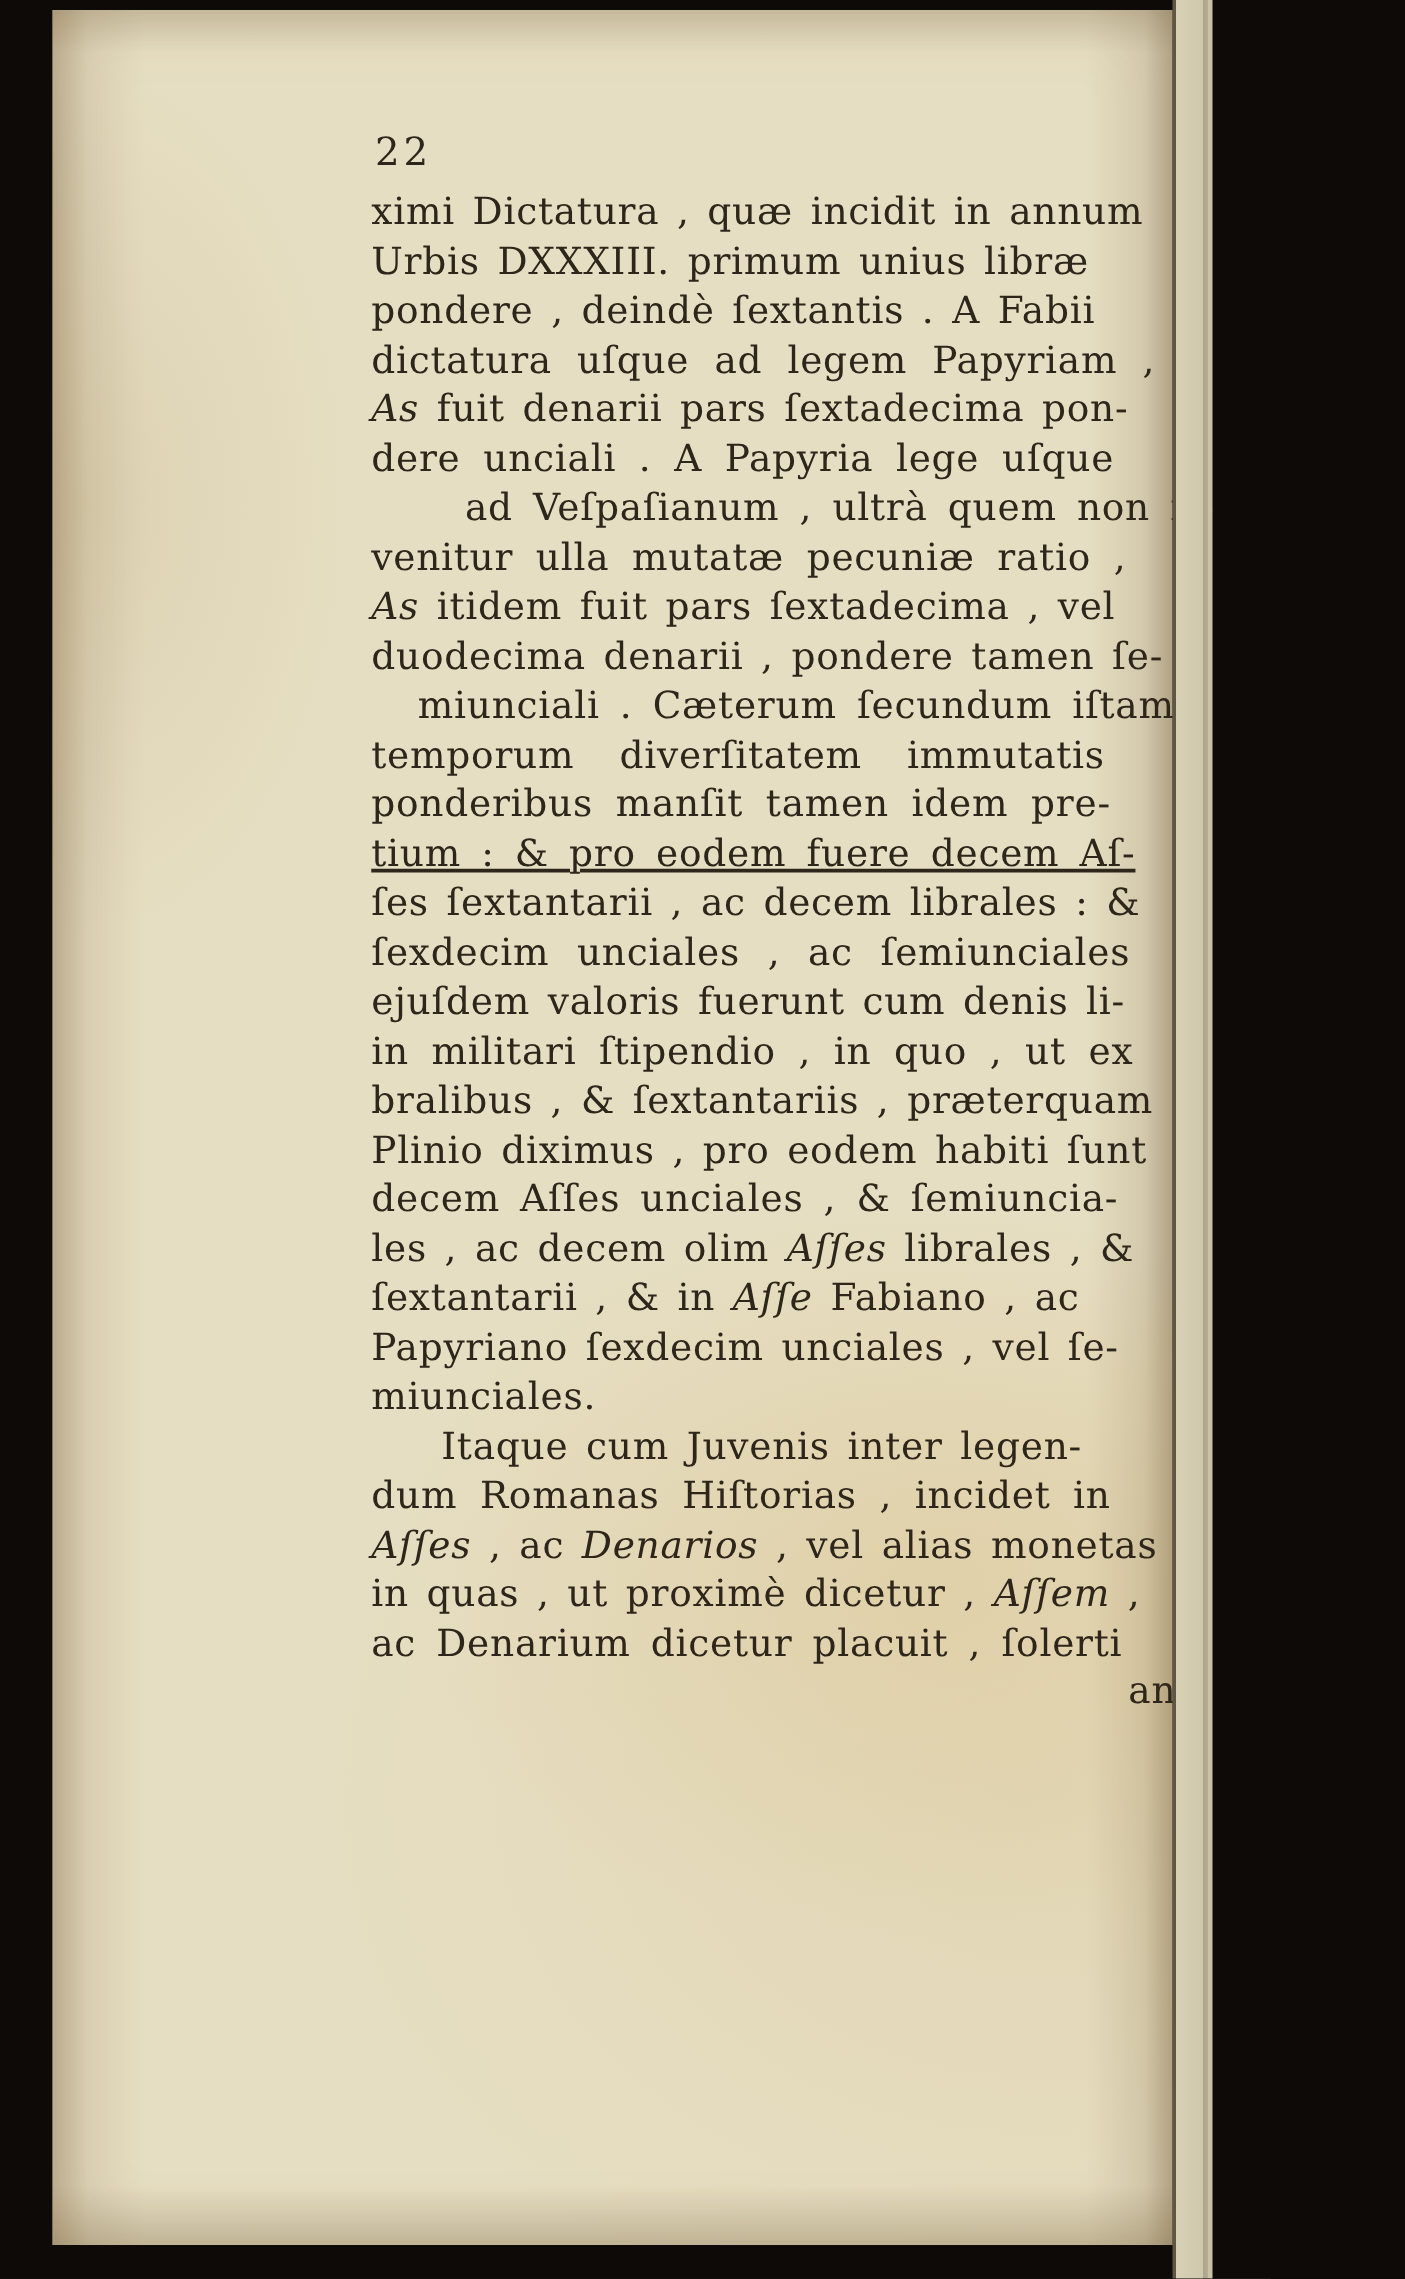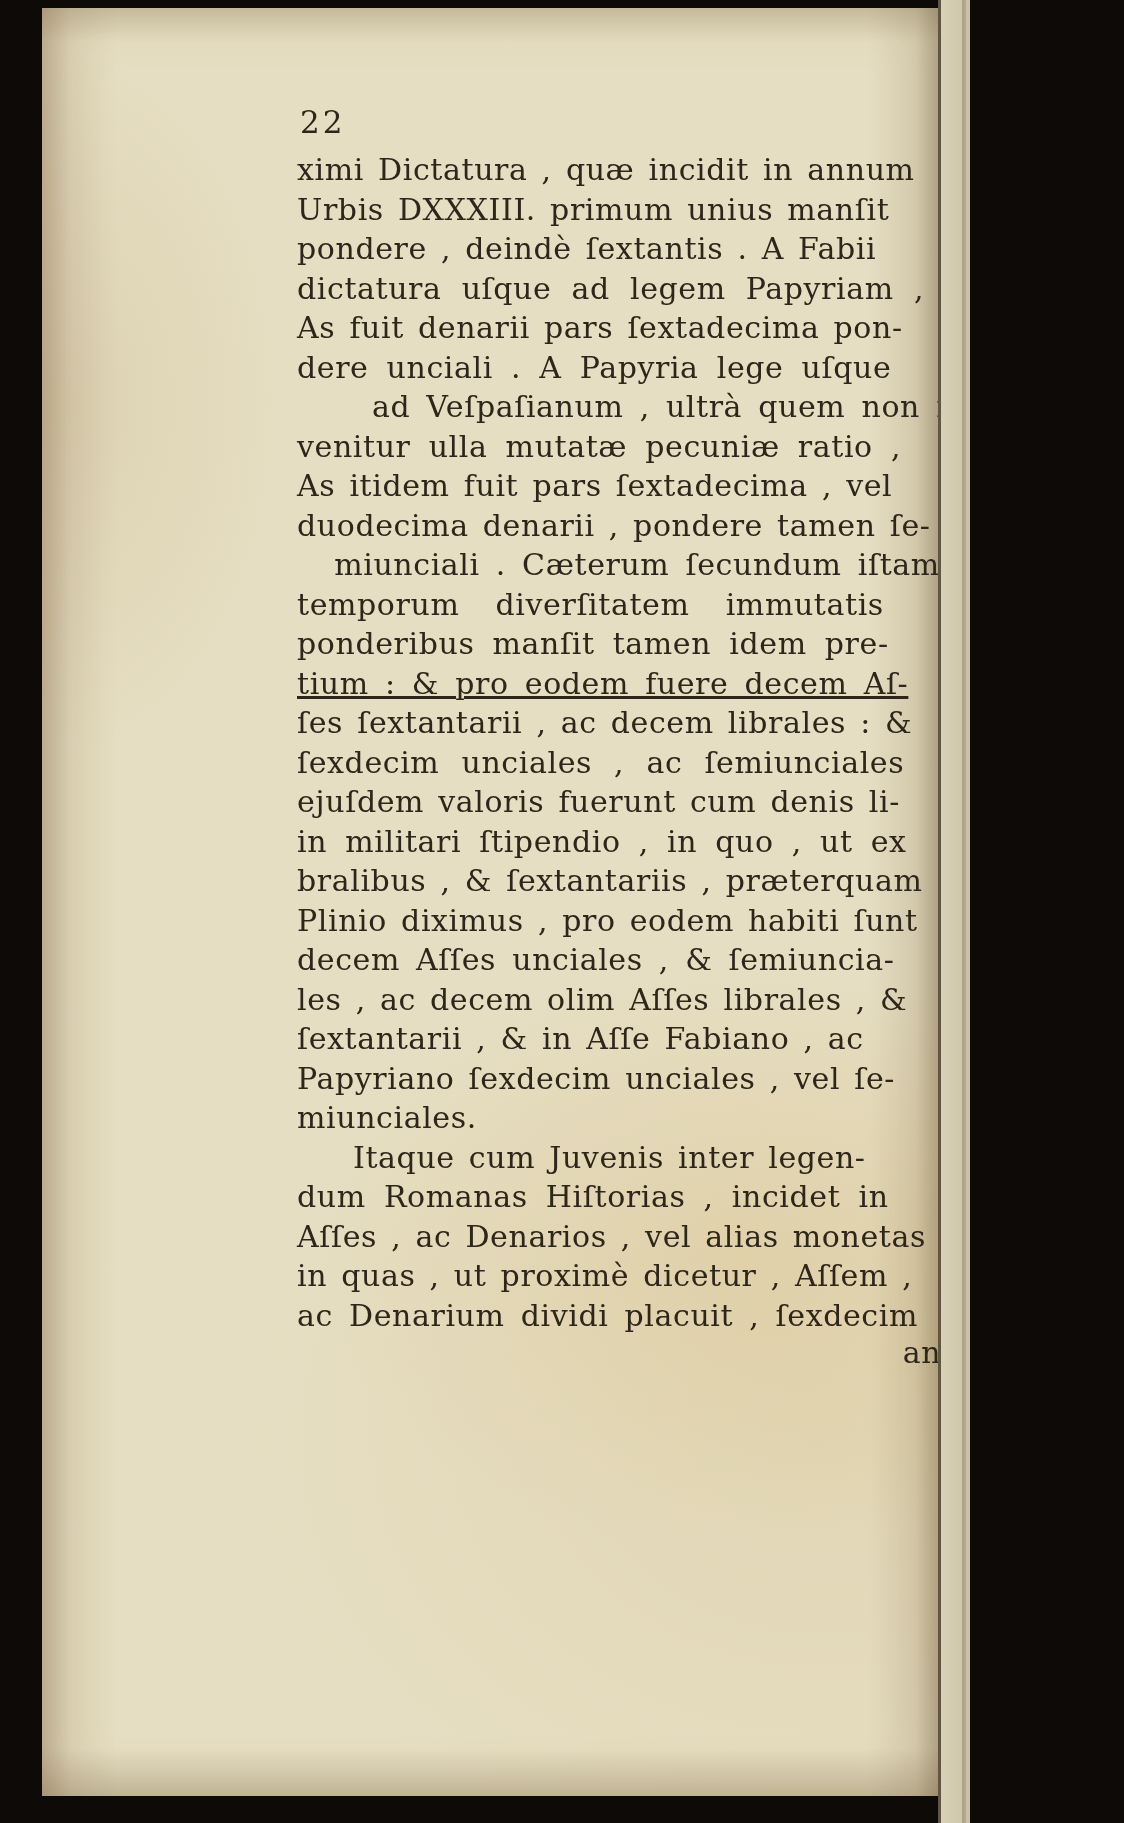--- a/index.html
+++ b/index.html
@@ -47,40 +47,40 @@
     position:absolute;
     left:255px;top:142px;width:680px;
     font-size:30px;
     line-height:39.5px;
     letter-spacing:0.6px;
     word-spacing:4px;
     color:var(--ink,#2e261a);
   }
   .line{white-space:pre;}
   .line.indent{padding-left:56px;}
-  .it{}
+  .it{font-style:italic;}
   .catchword{
     position:absolute;
     left:255px;top:1327px;width:665px;
     text-align:right;
     padding-right:14px;
     font-size:30px;
     letter-spacing:0.6px;
     color:var(--ink,#2e261a);
   }
 </style>
 </head>
 <body>
 
 <div class="scan">
   <div class="page">
     <div class="page-number">22</div>
     <div class="text-block">
         <div class="line"><span>ximi Dictatura , quæ incidit in annum</span></div>
-        <div class="line"><span>Urbis DXXXIII. primum unius manſit</span></div>
+        <div class="line"><span>Urbis DXXXIII. primum unius libræ</span></div>
         <div class="line"><span>pondere , deindè ſextantis . A Fabii</span></div>
         <div class="line" style="word-spacing: 10px;"><span>dictatura uſque ad legem Papyriam ,</span></div>
         <div class="line"><span class="it">As</span><span> fuit denarii pars ſextadecima pon-</span></div>
         <div class="line" style="word-spacing: 8px;"><span>dere unciali . A Papyria lege uſque</span></div>
         <div class="line" style="word-spacing: 6px; text-align: right;"><span>ad Veſpaſianum , ultrà quem non in-</span></div>
         <div class="line" style="word-spacing: 8px;"><span>venitur ulla mutatæ pecuniæ ratio ,</span></div>
         <div class="line"><span class="it">As</span><span> itidem fuit pars ſextadecima , vel</span></div>
         <div class="line"><span>duodecima denarii , pondere tamen ſe-</span></div>
         <div class="line" style="word-spacing: 6px; text-align: center;"><span>miunciali . Cæterum ſecundum iſtam</span></div>
         <div class="line" style="word-spacing: 26px;"><span>temporum diverſitatem immutatis</span></div>
@@ -94,18 +94,18 @@
         <div class="line"><span>Plinio diximus , pro eodem habiti ſunt</span></div>
         <div class="line" style="word-spacing: 6px;"><span>decem Aſſes unciales , &amp; ſemiuncia-</span></div>
         <div class="line"><span>les , ac decem olim </span><span class="it">Aſſes</span><span> librales , &amp;</span></div>
         <div class="line"><span>ſextantarii , &amp; in </span><span class="it">Aſſe</span><span> Fabiano , ac</span></div>
         <div class="line"><span>Papyriano ſexdecim unciales , vel ſe-</span></div>
         <div class="line"><span>miunciales.</span></div>
         <div class="line indent"><span>Itaque cum Juvenis inter legen-</span></div>
         <div class="line" style="word-spacing: 8px;"><span>dum Romanas Hiſtorias , incidet in</span></div>
         <div class="line"><span class="it">Aſſes</span><span> , ac </span><span class="it">Denarios</span><span> , vel alias monetas</span></div>
         <div class="line"><span>in quas , ut proximè dicetur , </span><span class="it">Aſſem</span><span> ,</span></div>
-        <div class="line" style="word-spacing: 6px;"><span>ac Denarium dividi placuit , ſexdecim</span></div>
+        <div class="line" style="word-spacing: 6px;"><span>ac Denarium dicetur placuit , ſolerti</span></div>
       </div>
     <div class="catchword">ani-</div>
   </div>
   <div class="page-edge"></div>
 </div>
 
 </body></html>

